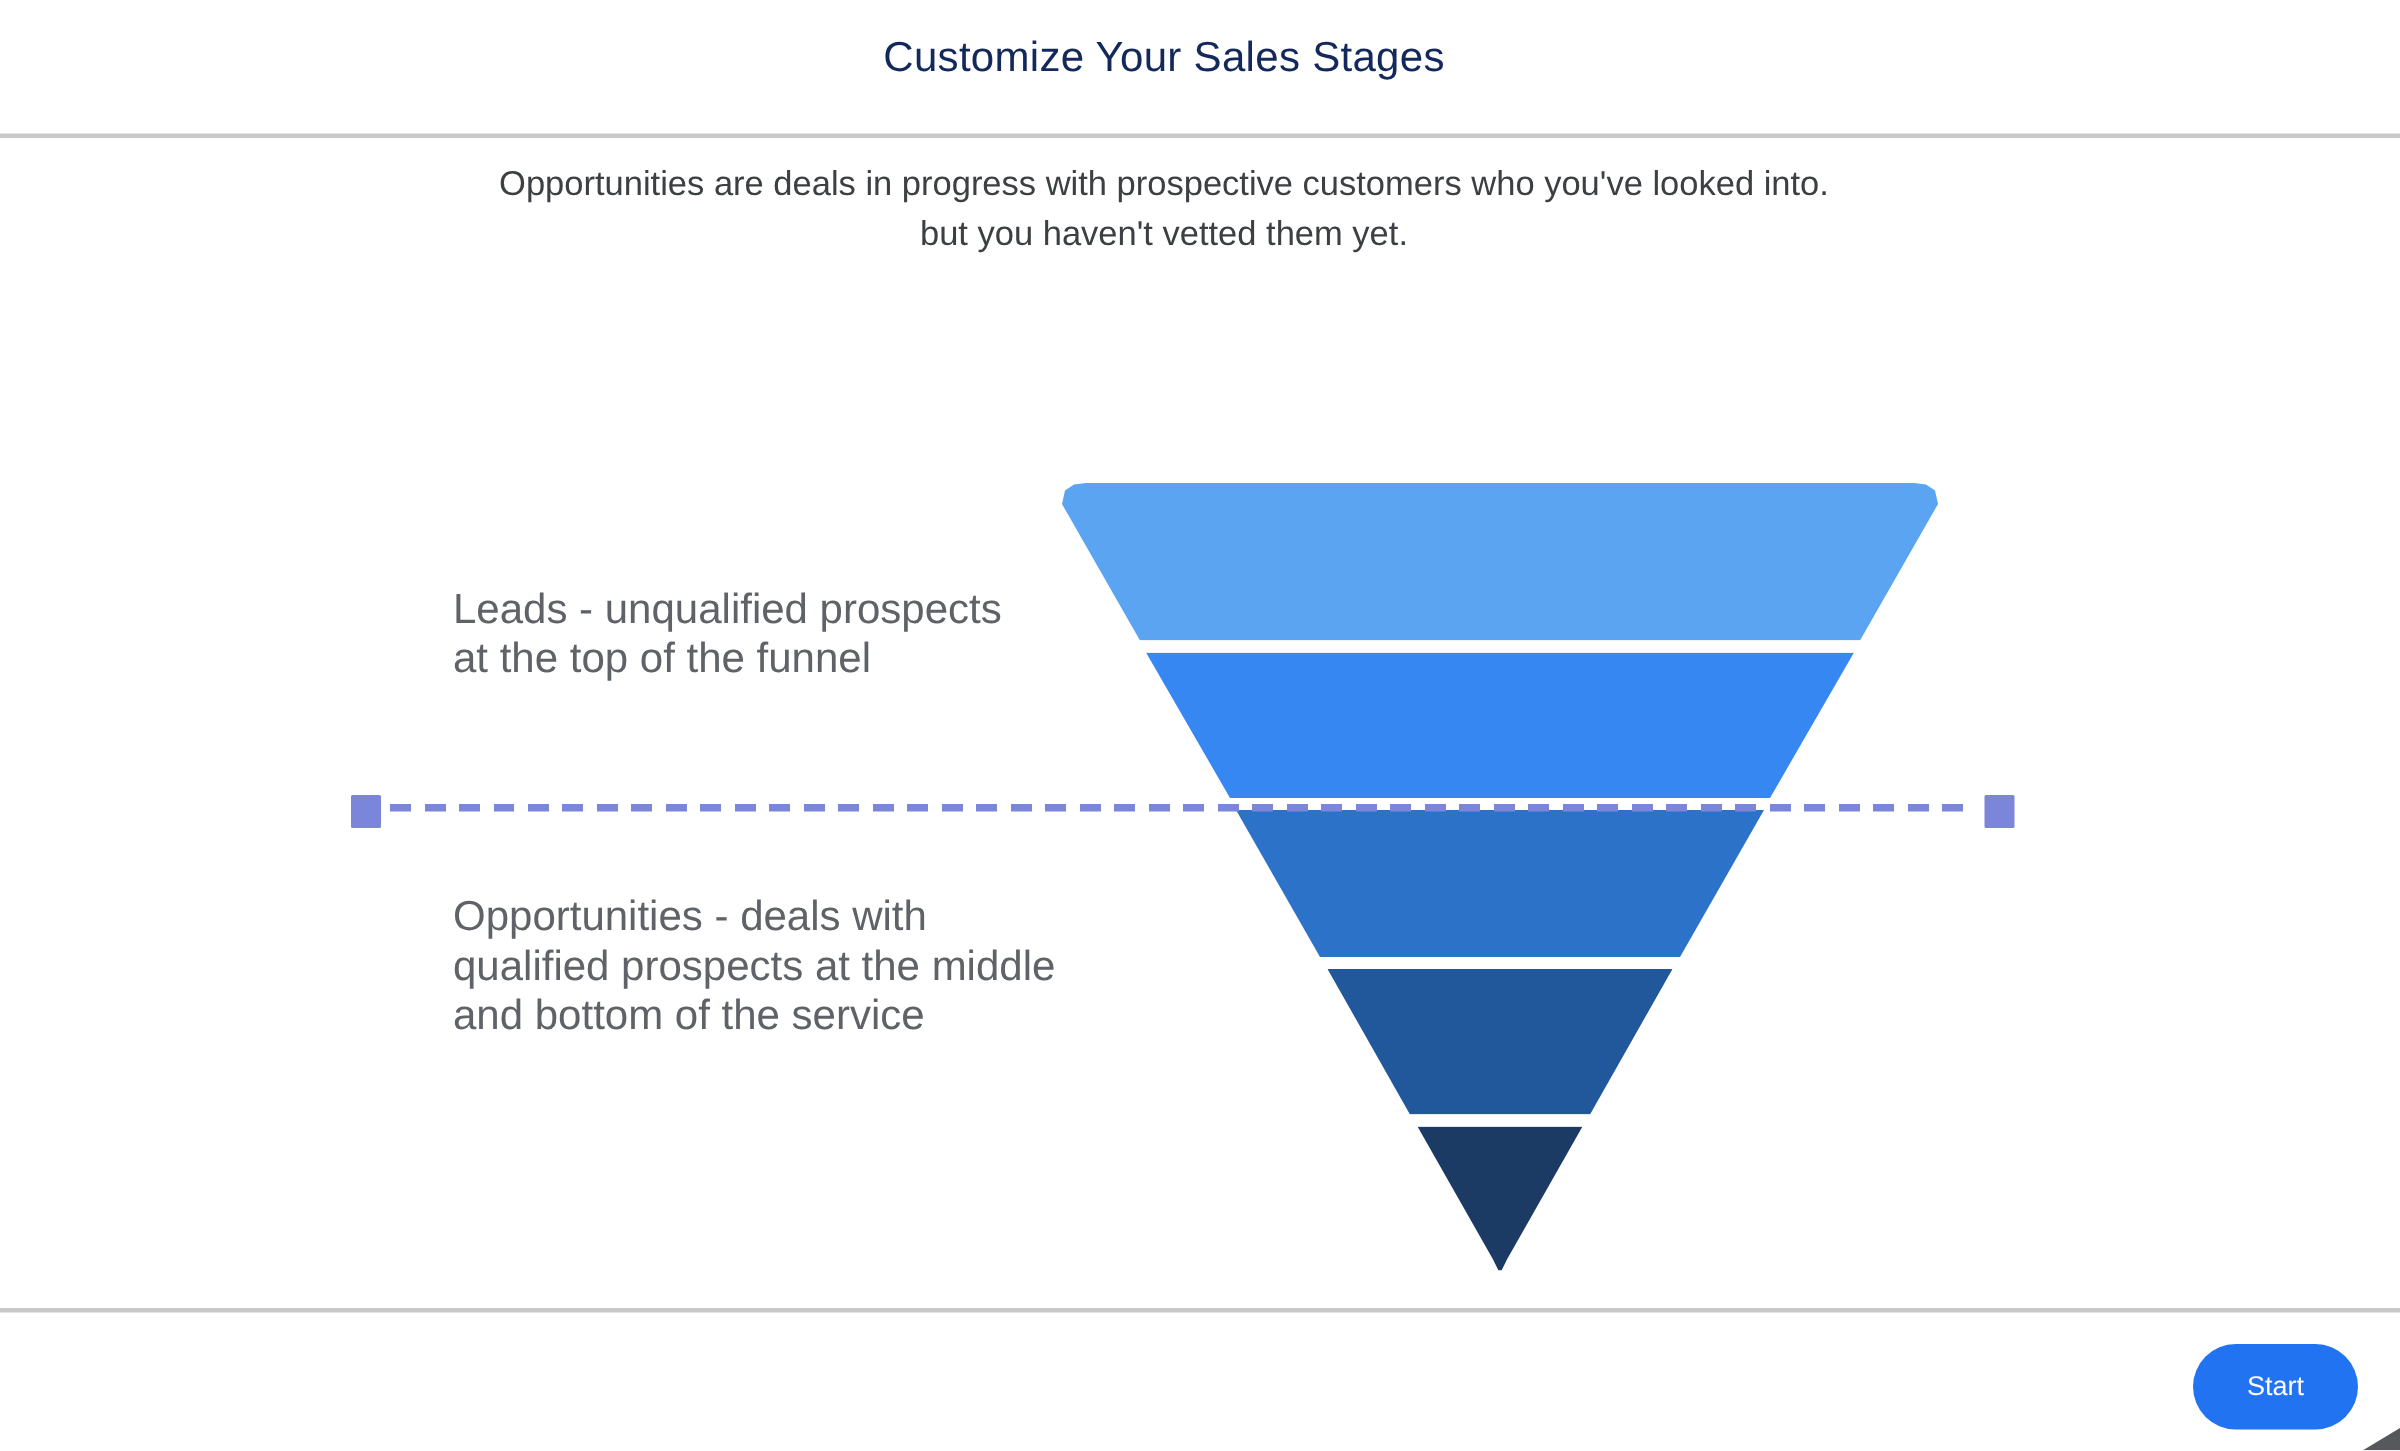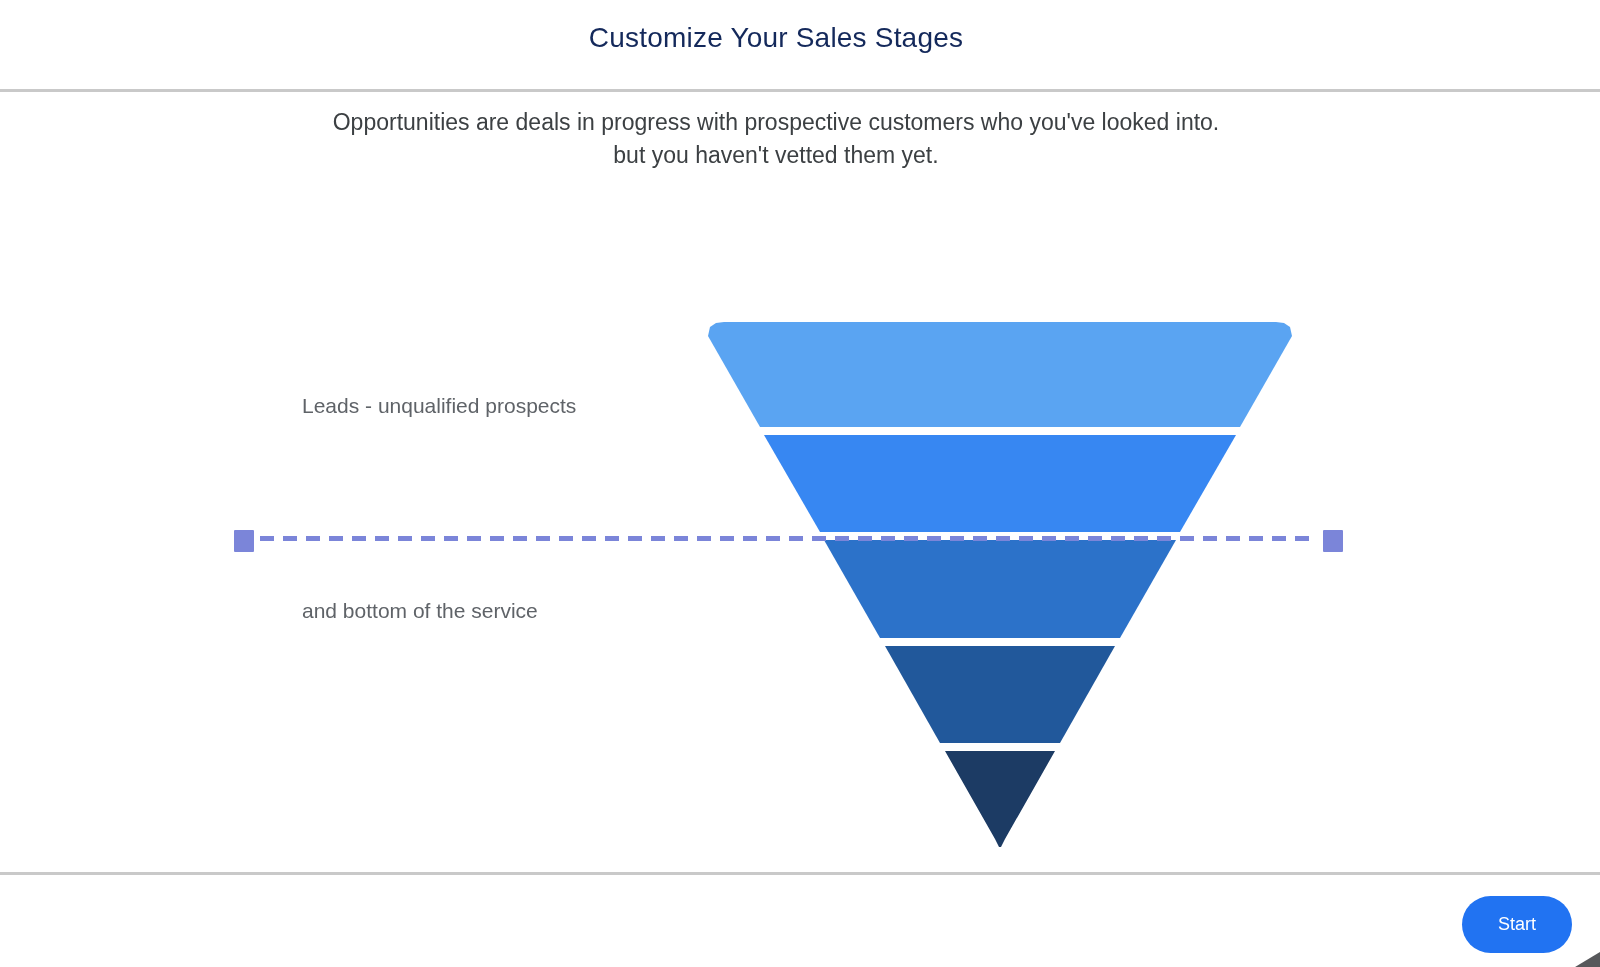--- a/index.html
+++ b/index.html
@@ -12,21 +12,21 @@
 
   .page-title {
     top:12px; font-size:28px; line-height:52px; font-weight:500;
     color:var(--title-color); letter-spacing:0.2px;
   }
   .hdr-divider { position:absolute; left:0; top:89px; width:1600px; height:3px; background:var(--divider-color); }
 
   .description { top:106px; font-size:23px; line-height:33px; color:var(--text-color); }
   .description div { height:33px; }
 
-  .side-label { position:absolute; left:302px; font-size:21px; line-height:33px; color:var(--label-color); text-align:left; }
+  .side-label { position:absolute; left:302px; font-size:28px; line-height:33px; color:var(--label-color); text-align:left; }
   .leads-label { top:389px; }
   .opps-label  { top:594px; }
 
   
   .funnel { position:absolute; left:700px; top:322px; width:600px; height:526px; }
   .seg { position:absolute; left:0; width:600px; }
   .seg1 { top:0;     height:105px; clip-path:polygon(8px 14px,10px 5px,16px 1px,24px 0px,576px 0px,584px 1px,590px 5px,592px 14px,540px 105px,60px 105px); }
   .seg2 { top:113px; height:97px;  clip-path:polygon(64px 0,536px 0,480px 97px,120px 97px); }
   .seg3 { top:218px; height:98px;  clip-path:polygon(124px 0,476px 0,420px 98px,180px 98px); }
   .seg4 { top:324px; height:97px;  clip-path:polygon(185px 0,415px 0,360px 97px,240px 97px); }
@@ -62,22 +62,25 @@
   <div class="hdr-divider"></div>
 </header>
 
 <div class="centered description">
   <div>Opportunities are deals in progress with prospective customers who you've looked into.</div>
   <div>but you haven't vetted them yet.</div>
 </div>
 
 <div class="side-label leads-label">
   <div>Leads - unqualified prospects</div>
+  <div>at the top of the funnel</div>
 </div>
 <div class="side-label opps-label">
+  <div>Opportunities - deals with</div>
+  <div>qualified prospects at the middle</div>
   <div>and bottom of the service</div>
 </div>
 
 <div class="funnel">
   <div class="seg seg1" style="background-color: rgb(90, 164, 242);"></div>
   <div class="seg seg2" style="background-color: rgb(55, 135, 242);"></div>
   <div class="seg seg3" style="background-color: rgb(44, 114, 201);"></div>
   <div class="seg seg4" style="background-color: rgb(33, 88, 155);"></div>
   <div class="seg seg5" style="background-color: rgb(28, 59, 100);"></div>
 </div>

